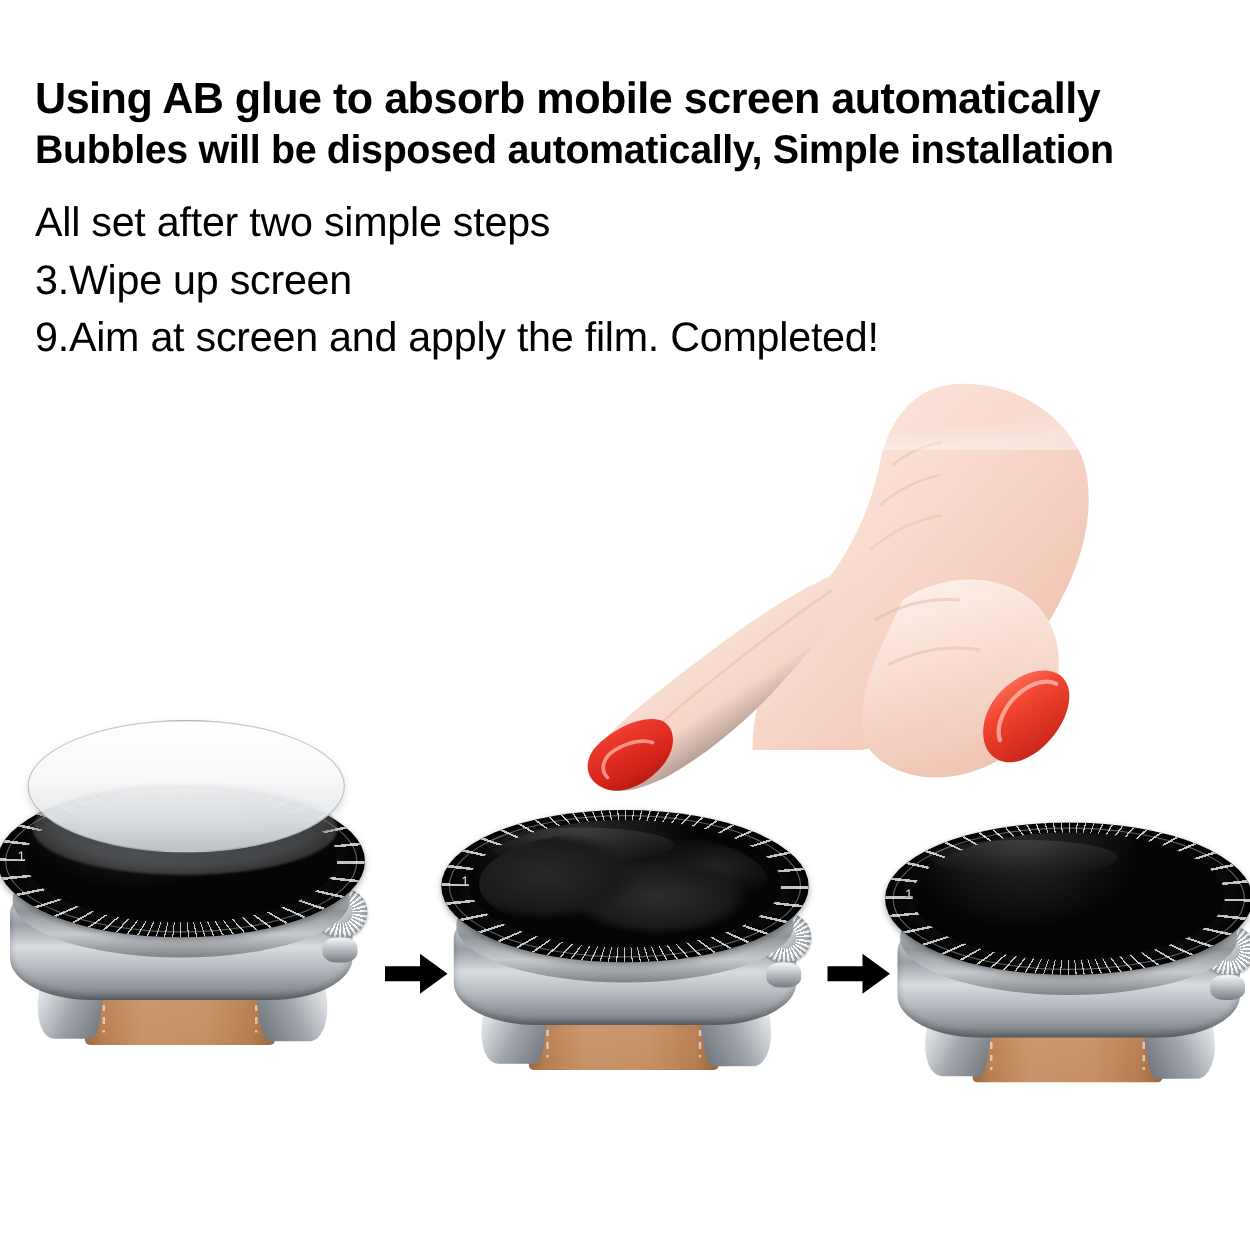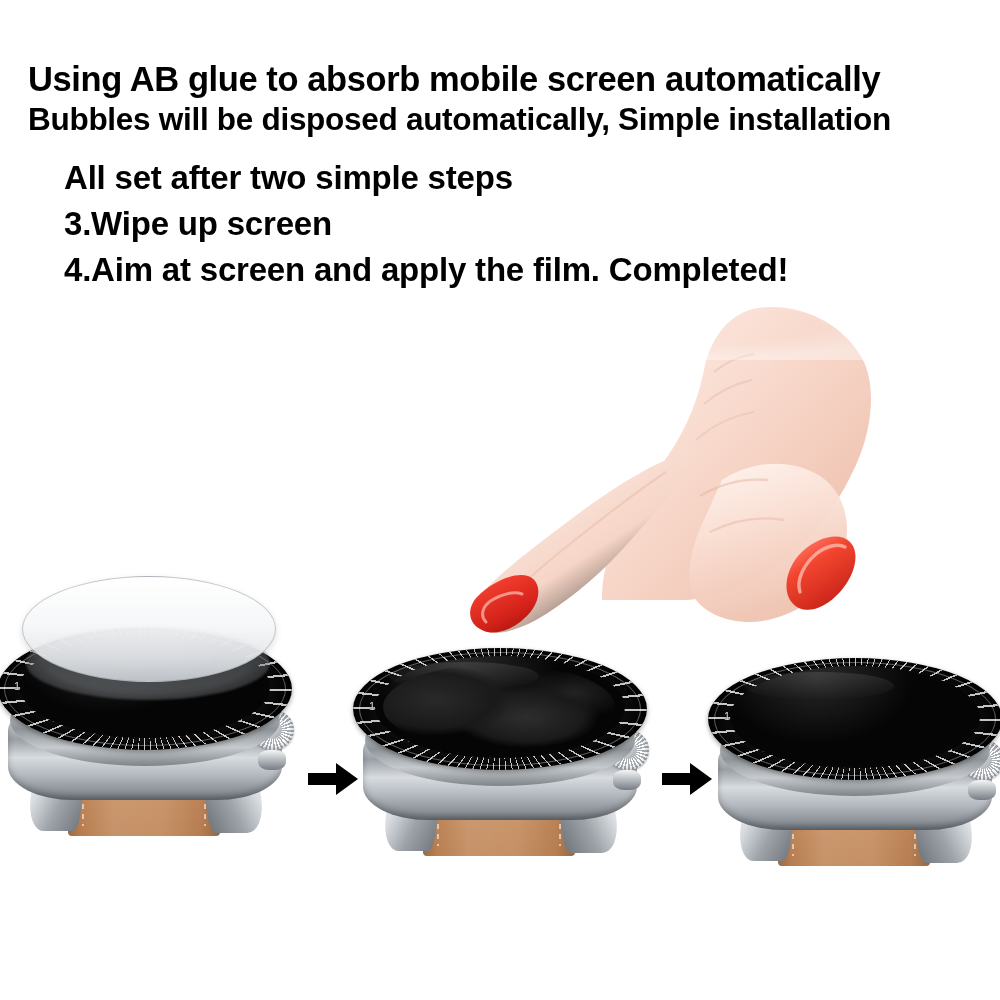--- a/index.html
+++ b/index.html
@@ -42,27 +42,26 @@
     font-weight: bold;
     font-size: 32px;
     line-height: 40px;
     color: #000000;
     letter-spacing: -0.3px;
     white-space: nowrap;
     transform: scaleX(0.985);
     transform-origin: left center;
   }
   .body-line {
-    font-weight: bold;
+    font-weight: normal;
     font-size: 33px;
     line-height: 46px;
     color: #000000;
     letter-spacing: -0.2px;
     white-space: nowrap;
-    margin-left: 36px;
   }
   .gap-1 { height: 16px; }
 
   
   .watch-row {
     position: absolute;
     left: 0;
     top: 540px;
     width: 1000px;
     height: 320px;
@@ -349,21 +348,21 @@
 <body>
 
 <div id="page">
 
   <div class="text-block">
     <div class="headline">Using AB glue to absorb mobile screen automatically</div>
     <div class="headline-2">Bubbles will be disposed automatically, Simple installation</div>
     <div class="gap-1"></div>
     <div class="body-line">All set after two simple steps</div>
     <div class="body-line">3.Wipe up screen</div>
-    <div class="body-line">4.Aim at screen and apply the film. Completed!</div>
+    <div class="body-line">9.Aim at screen and apply the film. Completed!</div>
   </div>
 
   <div class="watch-row">
 
     <div class="watch watch-1">
 
       <div class="strap"></div>
       <div class="lug-l"></div>
       <div class="lug-r"></div>
       <div class="case-body"></div>

